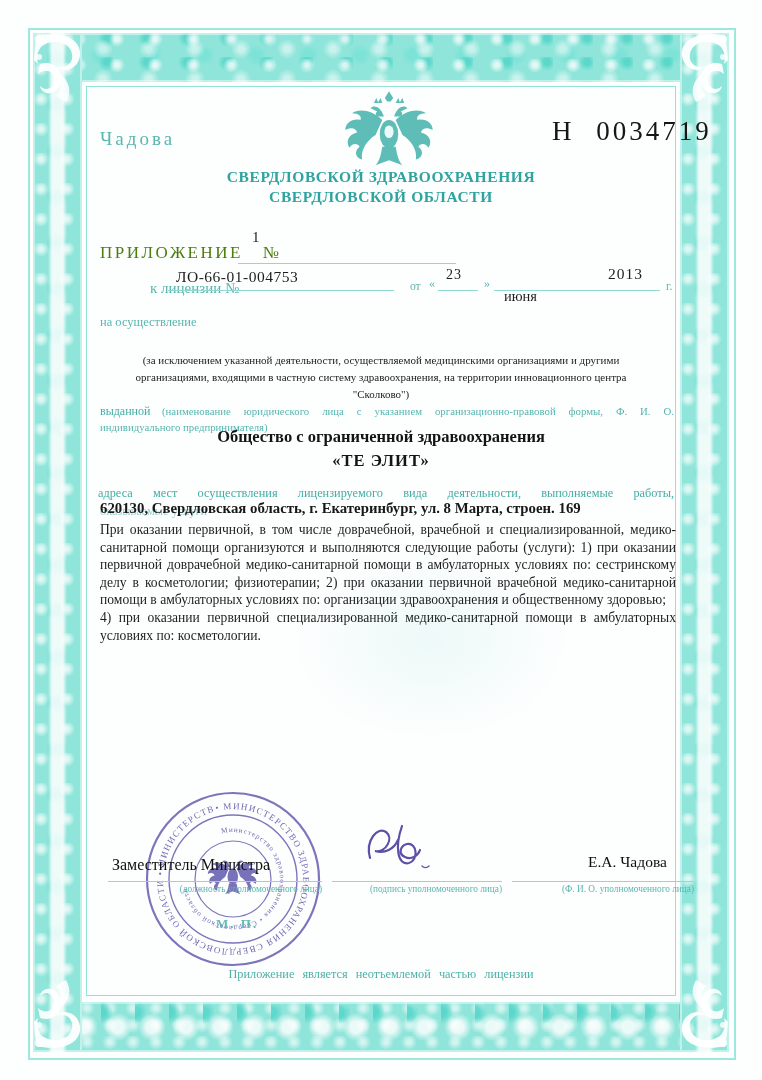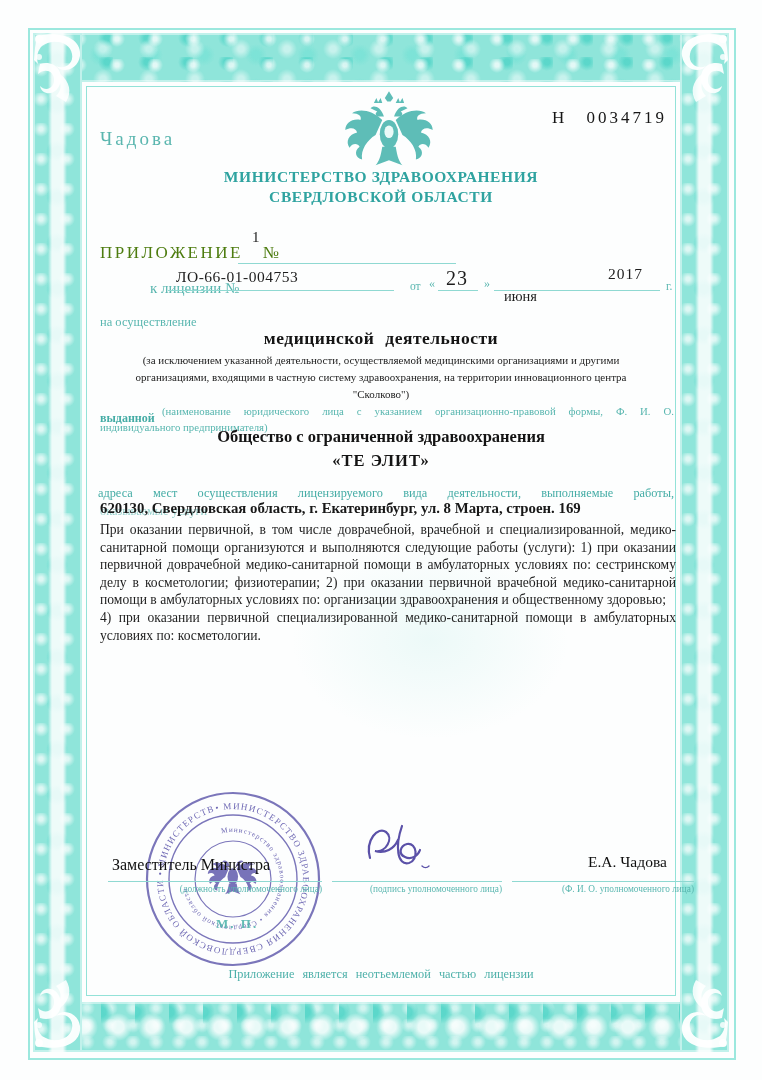--- a/index.html
+++ b/index.html
@@ -40,42 +40,42 @@
   
   .abs{position:absolute;}
   .teal{color:#44aca5;}
   .teal-sm{color:#58b6af;}
   .ink{color:#1d1d1d;}
   .center580{left:91px;width:580px;text-align:center;}
   .rule{position:absolute;height:0;border-bottom:1.5px solid #8fd9d2;}
 
   
   .series{left:100px;top:128px;font-size:19px;letter-spacing:3px;color:#5ab6af;}
-  .form-number{left:552px;top:108px;font-size:17px;letter-spacing:3px;word-spacing:12px;color:#161616;}
+  .form-number{left:552px;top:116px;font-size:27px;letter-spacing:3px;word-spacing:12px;color:#161616;}
   .ministry{top:167px;font-size:15.5px;font-weight:bold;line-height:1.3;color:#2fa3a0;letter-spacing:.6px;}
 
   
   .attach-label{left:100px;top:243px;font-size:17px;letter-spacing:2.5px;color:#4d7c0f;}
   .attach-no{margin-left:20px;letter-spacing:0;}
   .attach-value{left:252px;top:229px;font-size:15px;}
   .lic-prefix{left:105px;top:280px;font-size:15px;padding-left:45px;}
   .lic-number{left:176px;top:268px;font-size:15.5px;letter-spacing:.5px;}
   .lic-from{left:410px;top:280px;font-size:11.5px;}
   .q-open{left:429px;top:276px;font-size:12px;}
-  .lic-day{left:446px;top:267px;font-size:20px;letter-spacing:1px;}
+  .lic-day{left:446px;top:267px;font-size:14px;letter-spacing:1px;}
   .q-close{left:484px;top:276px;font-size:12px;}
   .lic-month{left:504px;top:270px;font-size:14.5px;margin-top:18px;}
   .lic-year{left:608px;top:265px;font-size:15.5px;letter-spacing:1px;}
   .lic-g{left:666px;top:280px;font-size:11.5px;}
 
   
   .purpose{left:100px;top:315px;font-size:12.5px;}
   .activity-title{top:328px;font-size:17.5px;font-weight:bold;word-spacing:6px;letter-spacing:.5px;color:#141414;}
   .activity-note{left:131px;width:500px;top:352px;font-size:11px;line-height:1.55;text-align:center;color:#222;}
-  .issued{left:100px;top:404px;font-size:12px;font-weight:bold;margin-top:7px;}
+  .issued{left:100px;top:404px;font-size:12px;font-weight:normal;}
   .issued-note1{left:162px;top:405px;width:512px;font-size:10.8px;text-align:justify;text-align-last:justify;}
   .issued-note2{left:100px;top:421px;font-size:10.8px;}
   .org1{top:427px;font-size:16.5px;font-weight:bold;color:#141414;}
   .org2{top:451px;font-size:16.5px;font-weight:bold;letter-spacing:1px;color:#141414;}
 
   
   .addr-label1{left:98px;top:486px;width:576px;font-size:12.3px;text-align:justify;text-align-last:justify;}
   .addr-label2{left:100px;top:504px;font-size:12.3px;opacity:.55;}
   .addr-value{left:100px;top:500px;font-size:14.8px;font-weight:bold;color:#181818;}
   .works{left:100px;top:521px;width:576px;font-size:13.6px;line-height:17.6px;text-align:justify;color:#1e1e1e;}
@@ -155,46 +155,45 @@
       <path d="M55 12 l5 -8 5 8 -3 4 h-4 Z"></path>
       <ellipse cx="60" cy="55" rx="11" ry="17"></ellipse>
       <path d="M52 70 C50 82 48 88 44 92 L60 86 L76 92 C72 88 70 82 68 70 Z"></path>
       <ellipse cx="60" cy="52" rx="5.5" ry="7.5" fill="#eafaf8"></ellipse>
     </g>
   </svg>
 
   <div class="abs form-number">Н 0034719</div>
 
   <div class="abs center580 ministry">
-    <div>МИНИСТЕРСТВО ЗДРАВООХРАНЕНИЯ</div>
+    <div>СВЕРДЛОВСКОЙ ЗДРАВООХРАНЕНИЯ</div>
     <div>СВЕРДЛОВСКОЙ ОБЛАСТИ</div>
   </div>
 
   <div class="abs teal attach-label">
     <span>ПРИЛОЖЕНИЕ</span><span class="attach-no">№</span>
   </div>
   <div class="abs ink attach-value">1</div>
   <div class="rule" style="left:238px;top:263px;width:218px;"></div>
 
   <div class="abs teal-sm lic-prefix">к лицензии №</div>
   <div class="abs ink lic-number">ЛО-66-01-004753</div>
   <div class="rule" style="left:168px;top:290px;width:226px;"></div>
   <div class="abs teal-sm lic-from">от</div>
   <div class="abs teal-sm q-open">«</div>
   <div class="abs ink lic-day">23</div>
   <div class="rule" style="left:438px;top:290px;width:40px;"></div>
   <div class="abs teal-sm q-close">»</div>
   <div class="abs ink lic-month">июня</div>
   <div class="rule" style="left:494px;top:290px;width:110px;"></div>
-  <div class="abs ink lic-year">2017</div>
+  <div class="abs ink lic-year">2013</div>
   <div class="rule" style="left:604px;top:290px;width:56px;"></div>
   <div class="abs teal-sm lic-g">г.</div>
 
   <div class="abs teal-sm purpose">на осуществление</div>
-  <div class="abs center580 activity-title">медицинской  деятельности</div>
   <div class="abs activity-note">(за исключением указанной деятельности, осуществляемой медицинскими организациями и другими организациями, входящими в частную систему здравоохранения, на территории инновационного центра "Сколково")</div>
 
   <div class="abs teal issued">выданной</div>
   <div class="abs teal-sm issued-note1">(наименование юридического лица с указанием организационно-правовой формы,  Ф. И. О.</div>
   <div class="abs teal-sm issued-note2">индивидуального  предпринимателя)</div>
 
   <div class="abs center580 org1">Общество с ограниченной здравоохранения</div>
   <div class="abs center580 org2">«ТЕ ЭЛИТ»</div>
 
   <div class="abs teal addr-label1">адреса мест осуществления лицензируемого вида деятельности,  выполняемые работы,</div>

